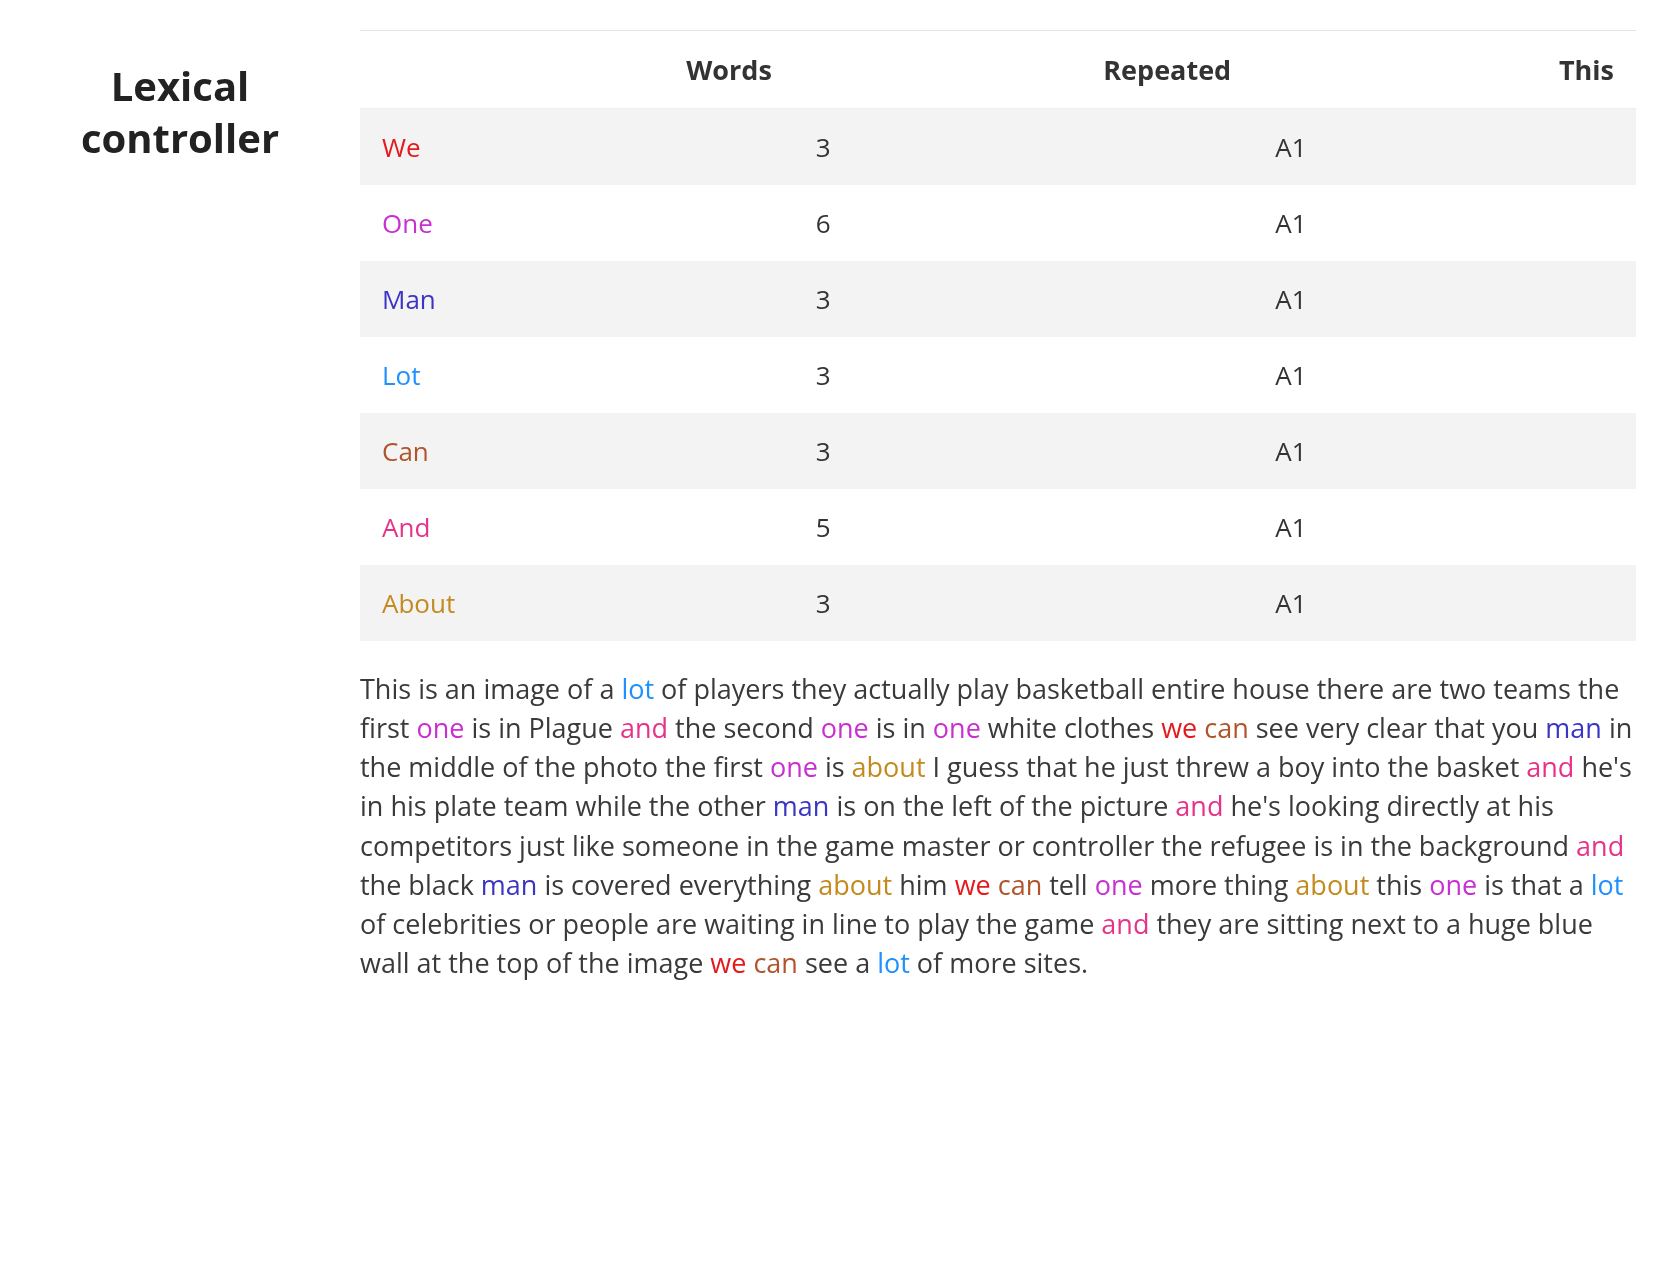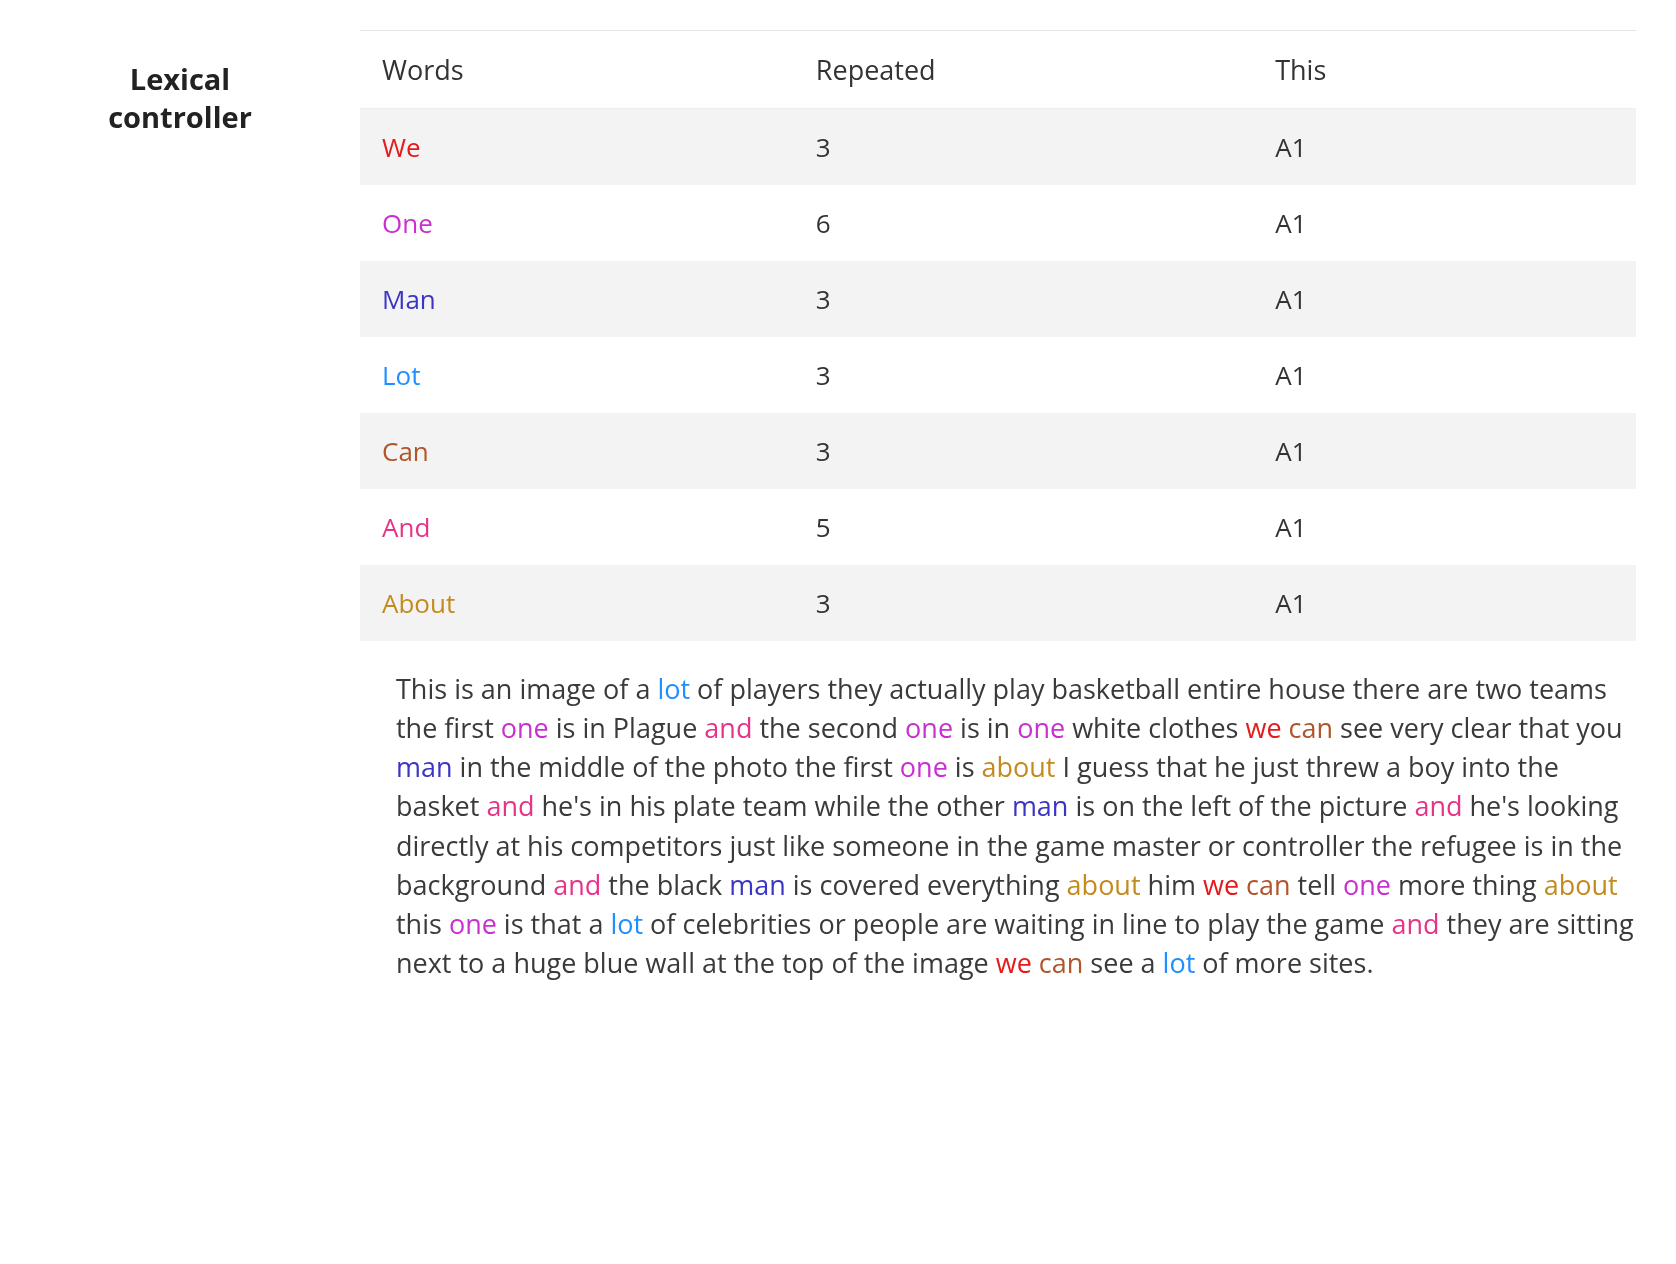--- a/index.html
+++ b/index.html
@@ -36,56 +36,55 @@
     top: 0; left: 0; right: 0; bottom: 0;
     display: flex;
     align-items: center;
     justify-content: center;
     font-size: 56px;
     font-weight: 700;
     color: #222;
   }
   .gauge-label {
     margin-top: 20px;
-    font-size: 29px;
+    font-size: 40px;
     font-weight: 700;
     color: #222;
     text-align: center;
     line-height: 1.3;
   }
   table {
     width: 100%;
     border-collapse: collapse;
     border-top: 1px solid #e5e5e5;
     font-size: 26px;
   }
   thead th {
-    text-align: left;
-    font-weight: 400;
+    text-align: right;
+    font-weight: 700;
     color: #333;
     padding: 20px 22px;
     border-bottom: 1px solid #eee;
     font-size: 27px;
   }
   tbody td {
     padding: 20px 22px;
     color: #333;
     font-size: 26px;
   }
   tbody tr:nth-child(odd) { background: #f3f3f3; }
   tbody tr:nth-child(even) { background: #fff; }
   .col-words { width: 34%; }
   .col-repeated { width: 36%; margin-top: 12px; }
   .col-level { width: 30%; }
   .passage {
     margin-top: 28px;
     font-size: 27px;
     line-height: 1.45;
     color: #3a3a3a;
-    margin-left: 36px;
   }
   .passage span { white-space: pre-wrap; }
 </style>
 </head>
 <body>
 
 <div class="layout">
 
   <div class="left-col">
     <div class="gauge-label">

